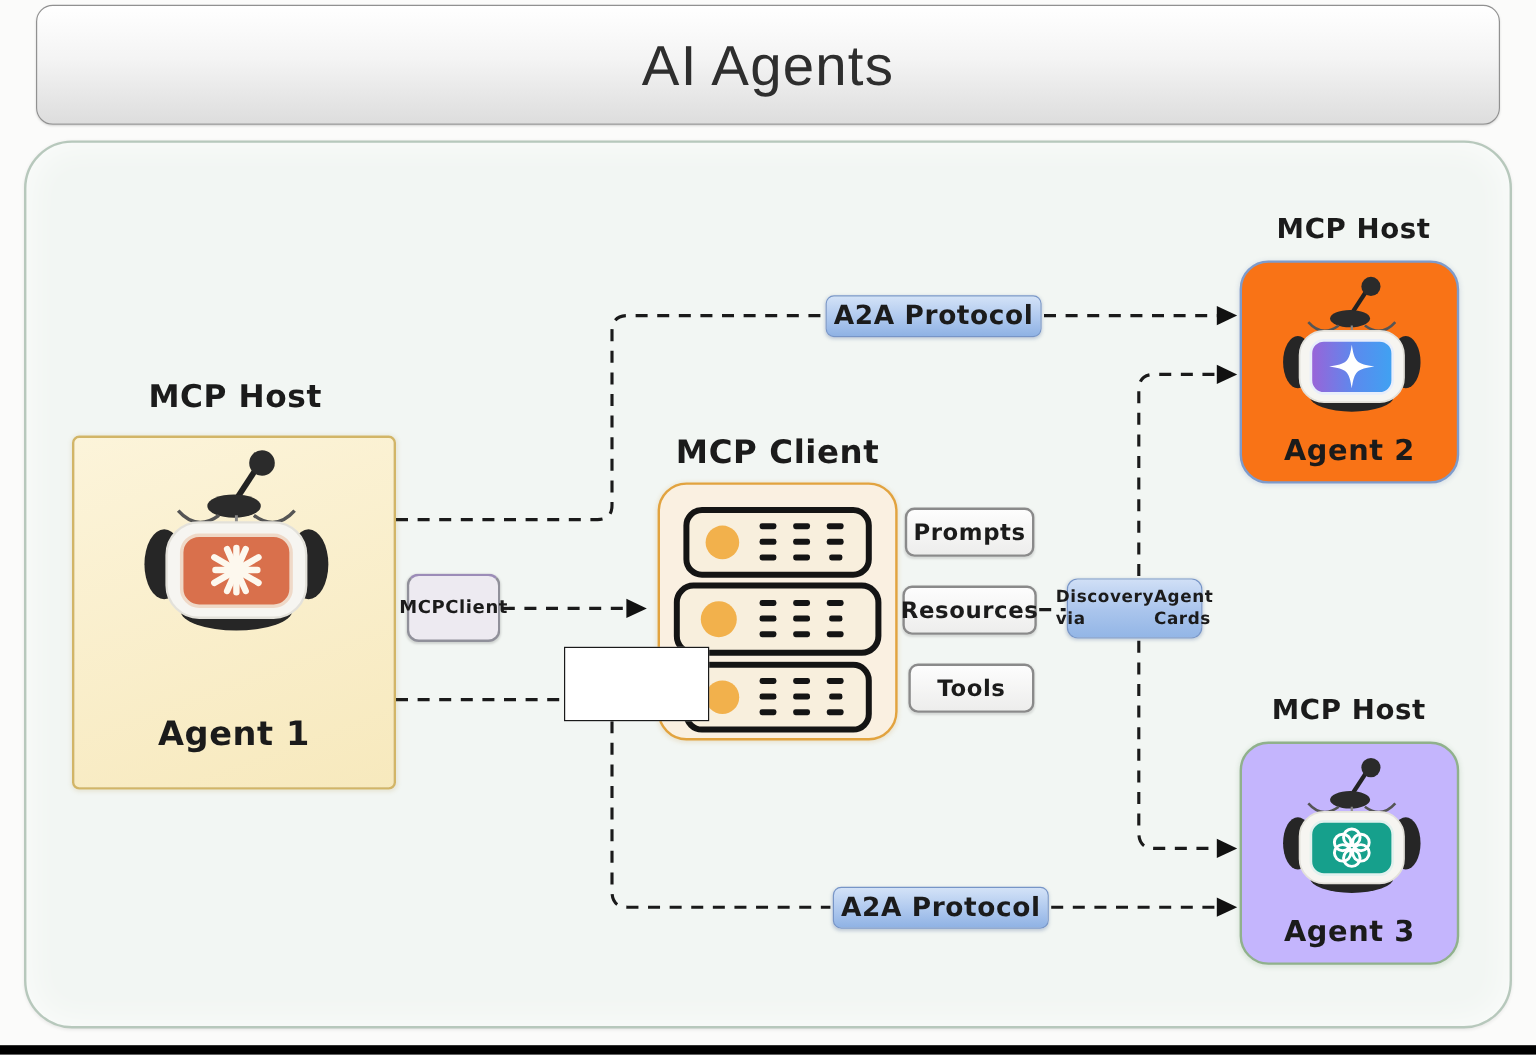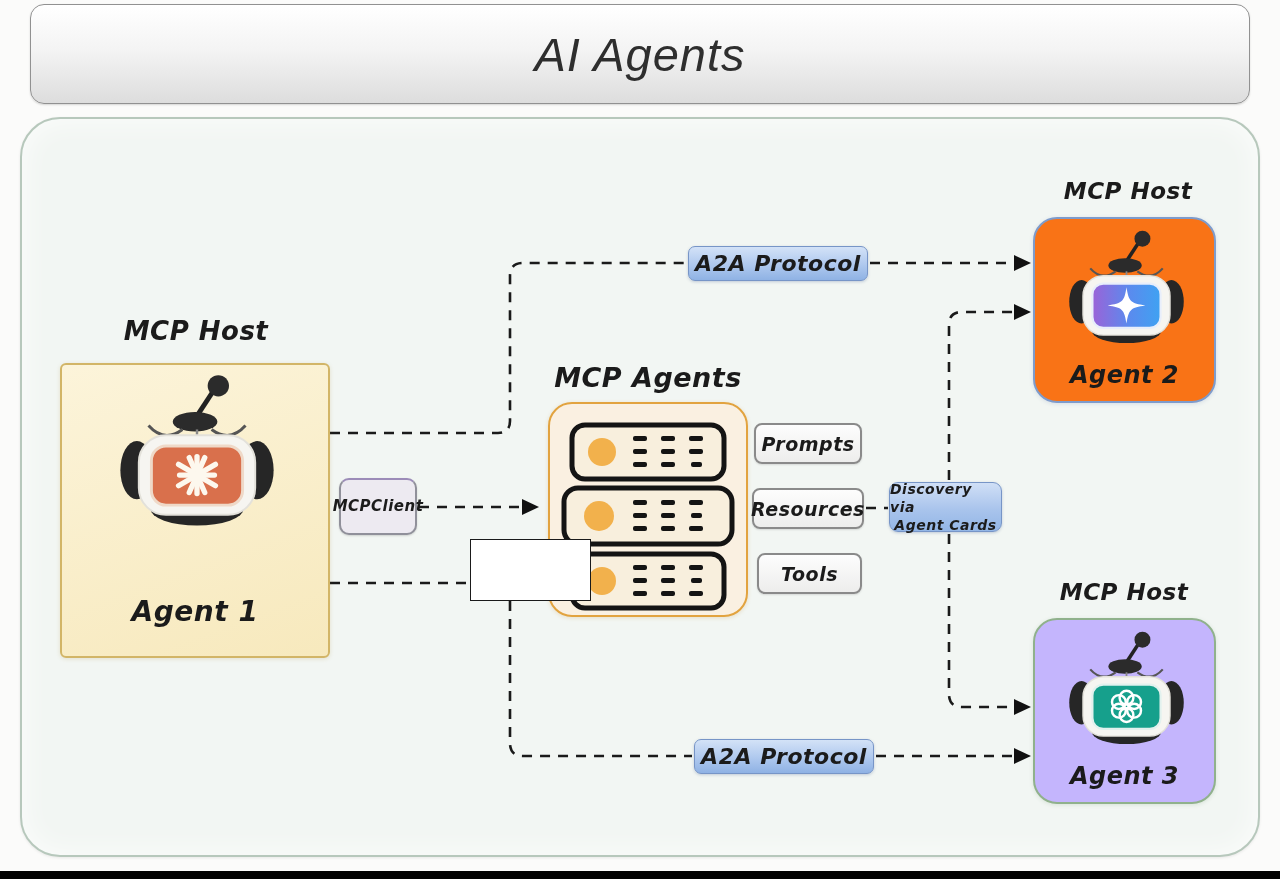--- a/index.html
+++ b/index.html
@@ -1,18 +1,18 @@
 <!DOCTYPE html>
 <html><head>
 <meta charset="utf-8">
 <style>
   * { margin:0; padding:0; box-sizing:border-box; }
   html,body { width:1280px; height:879px; overflow:hidden; background:#fbfbfa;
               font-family:"DejaVu Sans", sans-serif; }
-  .page { position:relative; width:1144px; height:879px;font-style:italic; }
+  .page { position:relative; width:1144px; height:879px; }
 
   
   .title-bar {
     position:absolute; left:30px; top:4px; width:1220px; height:100px;
     border:1px solid #919191; border-radius:14px;
     background:linear-gradient(180deg,#ffffff 0%,#f4f4f4 45%,#dddddd 100%);
     display:flex; align-items:center; justify-content:center;
     box-shadow:0 1px 2px rgba(0,0,0,.15);
   }
   .title-bar .title-text {
@@ -76,21 +76,21 @@
 
   .client-box { position:absolute; left:339px; top:478px; width:78px; height:57px;
     border:2px solid #90909a; border-top-color:#9c8cb8; border-radius:10px;
     background:#edeaf1; display:flex; flex-direction:row;
     align-items:center; justify-content:center; line-height:1.25; font-size:15px;
     box-shadow:0 1px 2px rgba(0,0,0,.15); }
 
   .discovery-box { position:absolute; left:889px; top:482px; width:113px; height:50px;
     border:1.5px solid #7795c7; border-radius:9px;
     background:linear-gradient(180deg,#d0dff6 0%,#a9c4ec 55%,#93b6e6 100%);
-    display:flex; flex-direction:column; align-items:center; justify-content:center;
+    display:flex; flex-direction:row; align-items:center; justify-content:center;
     line-height:1.3; font-size:14px; box-shadow:0 1px 3px rgba(40,70,130,.25); }
 
   
   .white-patch { position:absolute; left:470px; top:539px; width:121px; height:62px;
     background:#ffffff; border:1.5px solid #1a1a1a; z-index:8; }
 
   
   svg.connectors { position:absolute; left:0; top:0; z-index:2; }
   .node-layer { position:absolute; inset:0; z-index:4; }
   .robot { position:absolute; }
@@ -157,21 +157,21 @@
           <line x1="81" y1="94" x2="119" y2="116"></line>
           <line x1="81" y1="116" x2="119" y2="94"></line>
           <line x1="92" y1="87" x2="108" y2="123"></line>
           <line x1="108" y1="87" x2="92" y2="123"></line>
           <line x1="82" y1="105" x2="118" y2="105"></line>
         </g>
       </svg>
       <div class="agent-name hand">Agent 1</div>
     </div>
 
-    <div class="node-label hand" style="left:528px; top:362px; width:240px; font-size:27px;">MCP Agents</div>
+    <div class="node-label hand" style="left:528px; top:362px; width:240px; font-size:27px;">MCP Client</div>
     <div class="server-box">
       <svg class="rack" style="left:19px; top:18px;" width="158" height="60" viewBox="0 0 158 60">
         <rect x="3" y="3" width="152" height="54" rx="13" fill="#f8efdd" stroke="#141414" stroke-width="5"></rect>
         <circle cx="33" cy="30" r="14" fill="#f2b14c"></circle>
         <g fill="#141414">
           <rect x="64" y="14" width="14" height="5" rx="2"></rect>
             <rect x="92" y="14" width="14" height="5" rx="2"></rect>
             <rect x="120" y="14" width="14" height="5" rx="2"></rect>
           <rect x="64" y="27" width="14" height="5" rx="2"></rect>
             <rect x="92" y="27" width="14" height="5" rx="2"></rect>

